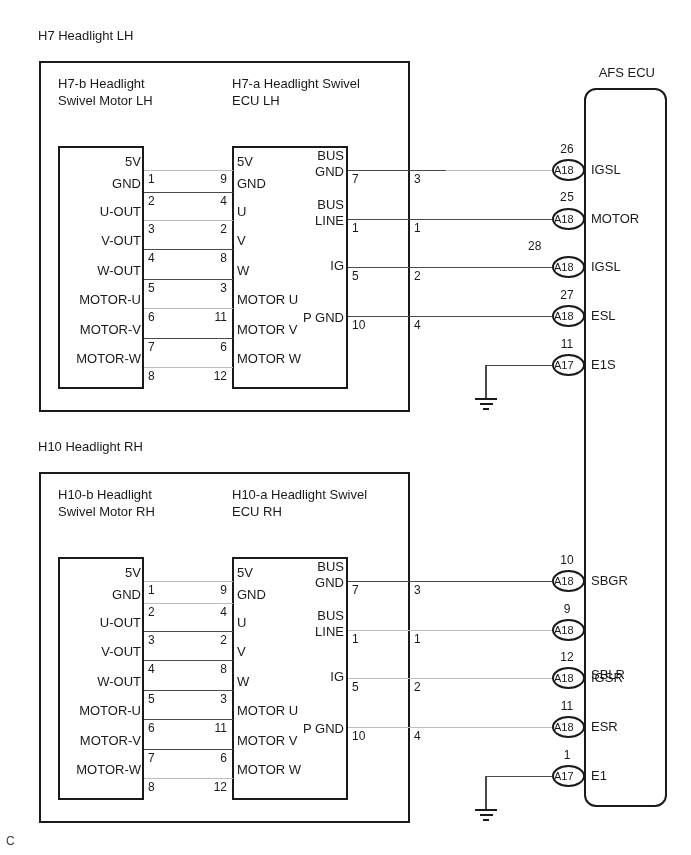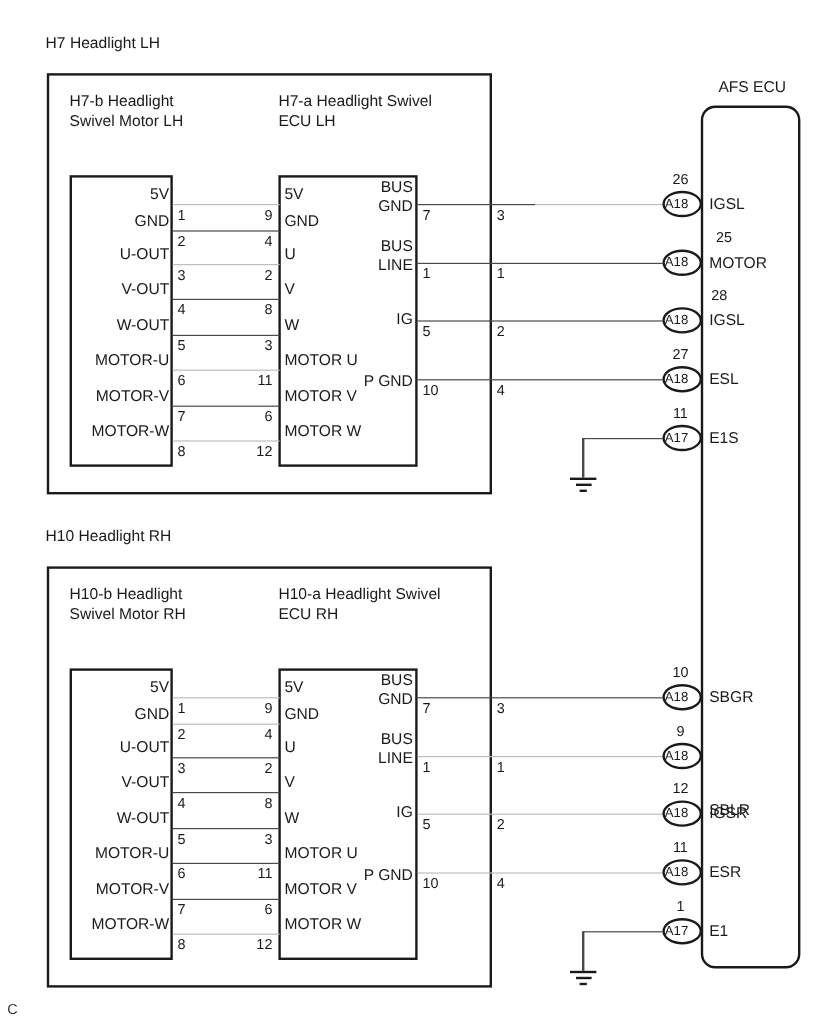--- a/index.html
+++ b/index.html
@@ -80,28 +80,28 @@
       <div class="pin" style="left: 352px; top: 173px;">7</div>
       <div class="pin" style="left: 414px; top: 173px;">3</div>
       <div class="pin" style="left: 542px; width: 50px; top: 143px; text-align: center;">26</div>
       <div class="oval" style="left: 552px; top: 159px;">A18</div>
       <div class="lbl" style="left: 591px; top: 162px;">IGSL</div>
       <div class="lbl" style="left: 254px; width: 90px; top: 197px; text-align: right;">BUS</div>
       <div class="lbl" style="left: 254px; width: 90px; top: 213px; text-align: right;">LINE</div>
       <div class="wire" style="left: 348px; top: 219px; width: 204px; background: rgb(74, 74, 74);"></div>
       <div class="pin" style="left: 352px; top: 222px;">1</div>
       <div class="pin" style="left: 414px; top: 222px;">1</div>
-      <div class="pin" style="left: 560px; width: 50px; top: 192px; text-align: right;">25</div>
+      <div class="pin" style="left: 542px; width: 50px; top: 192px; text-align: center; font-family: Liberation Mono, monospace;">25</div>
       <div class="oval" style="left: 552px; top: 208px;">A18</div>
       <div class="lbl" style="left: 591px; top: 211px;">MOTOR</div>
       <div class="lbl" style="left: 254px; width: 90px; top: 258px; text-align: right;">IG</div>
       <div class="wire" style="left: 348px; top: 267px; width: 204px; background: rgb(74, 74, 74);"></div>
       <div class="pin" style="left: 352px; top: 270px;">5</div>
       <div class="pin" style="left: 414px; top: 270px;">2</div>
-      <div class="pin" style="left: 556px; width: 50px; top: 240px; text-align: right;">28</div>
+      <div class="pin" style="left: 528px; width: 50px; top: 240px; text-align: left;">28</div>
       <div class="oval" style="left: 552px; top: 256px;">A18</div>
       <div class="lbl" style="left: 591px; top: 259px;">IGSL</div>
       <div class="lbl" style="left: 254px; width: 90px; top: 310px; text-align: right;">P GND</div>
       <div class="wire" style="left: 348px; top: 316px; width: 204px; background: rgb(74, 74, 74);"></div>
       <div class="pin" style="left: 352px; top: 319px;">10</div>
       <div class="pin" style="left: 414px; top: 319px;">4</div>
       <div class="pin" style="left: 542px; width: 50px; top: 289px; text-align: center;">27</div>
       <div class="oval" style="left: 552px; top: 305px;">A18</div>
       <div class="lbl" style="left: 591px; top: 308px;">ESL</div>
       <div class="wire" style="left: 486px; top: 365px; width: 66px; background: rgb(74, 74, 74);"></div>

